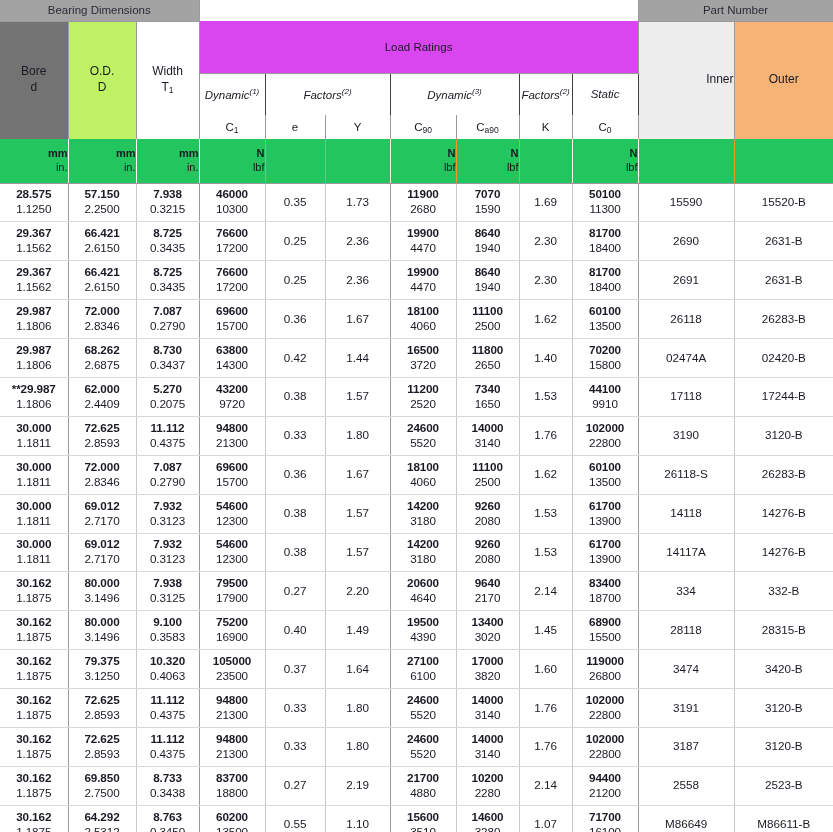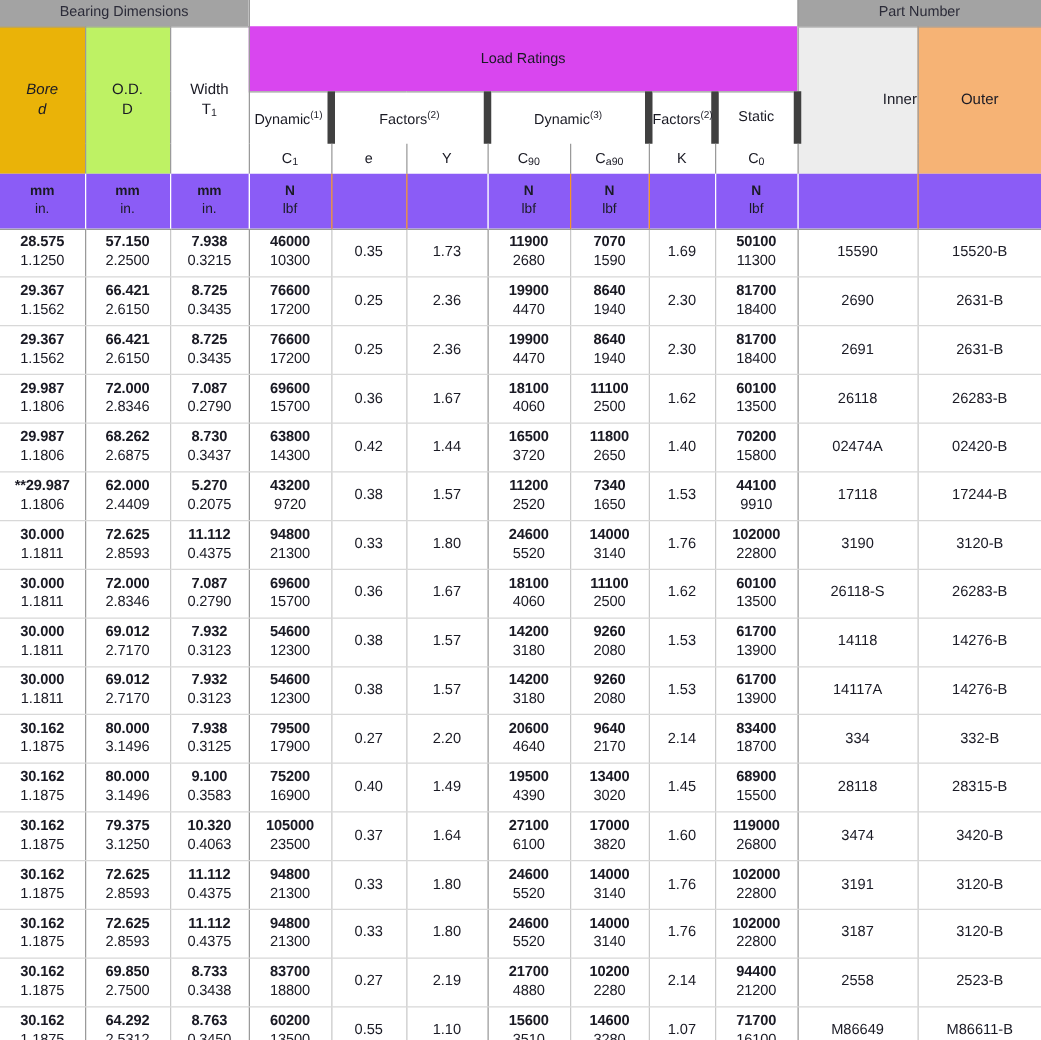--- a/index.html
+++ b/index.html
@@ -44,58 +44,59 @@
   
   .colhead {
     height: 94px;
     text-align: center;
     font-size: 12px;
     line-height: 1.32;
     border-right: 1px solid #9a9a9a;
     background: #ffffff;
     padding: 0 3px;
   }
-  .colhead.bore   { background: #eab308; font-style: italic; }
+  .colhead.bore   { background: #737373; }
   .colhead.od     { background: #bef264; }
   .colhead.inner  { background: #ededed; text-align: right; }
   .colhead.outer  { background: #f6b375; margin-top: 25px; }
 
   
   .lr-title {
     height: 52px;
     text-align: center;
     font-size: 11.5px;
     background: #d946ef;
     border-right: 1px solid #9a9a9a;
     border-bottom: 1px solid #9a9a9a;
   }
   .sub-title {
     height: 42px;
     text-align: center;
     font-size: 11.5px;
     background: #ffffff;
-    border-right: 6px solid #404040;
+    border-right: 1px solid #404040;
     vertical-align: bottom;
     padding-bottom: 3px;
+    font-style: italic;
   }
   .sub-sym {
     height: 24px;
     text-align: center;
     font-size: 11.5px;
     background: #ffffff;
     border-right: 1px solid #9a9a9a;
     vertical-align: top;
   }
   .nb { border-right: none !important; }
 
   
   .units {
-    background: #8b5cf6;
+    background: #22c55e;
     height: 44px;
-    text-align: center;
+    text-align: right;
     font-size: 11px;
     line-height: 1.27;
     color: #1a1a24;
     border-right: 1px solid #f59325;
     border-bottom: 1px solid #9a9a9a;
   }
   .units .u1 { font-weight: bold; display:block; }
   .units .u2 { display:block; }
   .units.sep { border-right: 1px solid #ffffff; }
 

